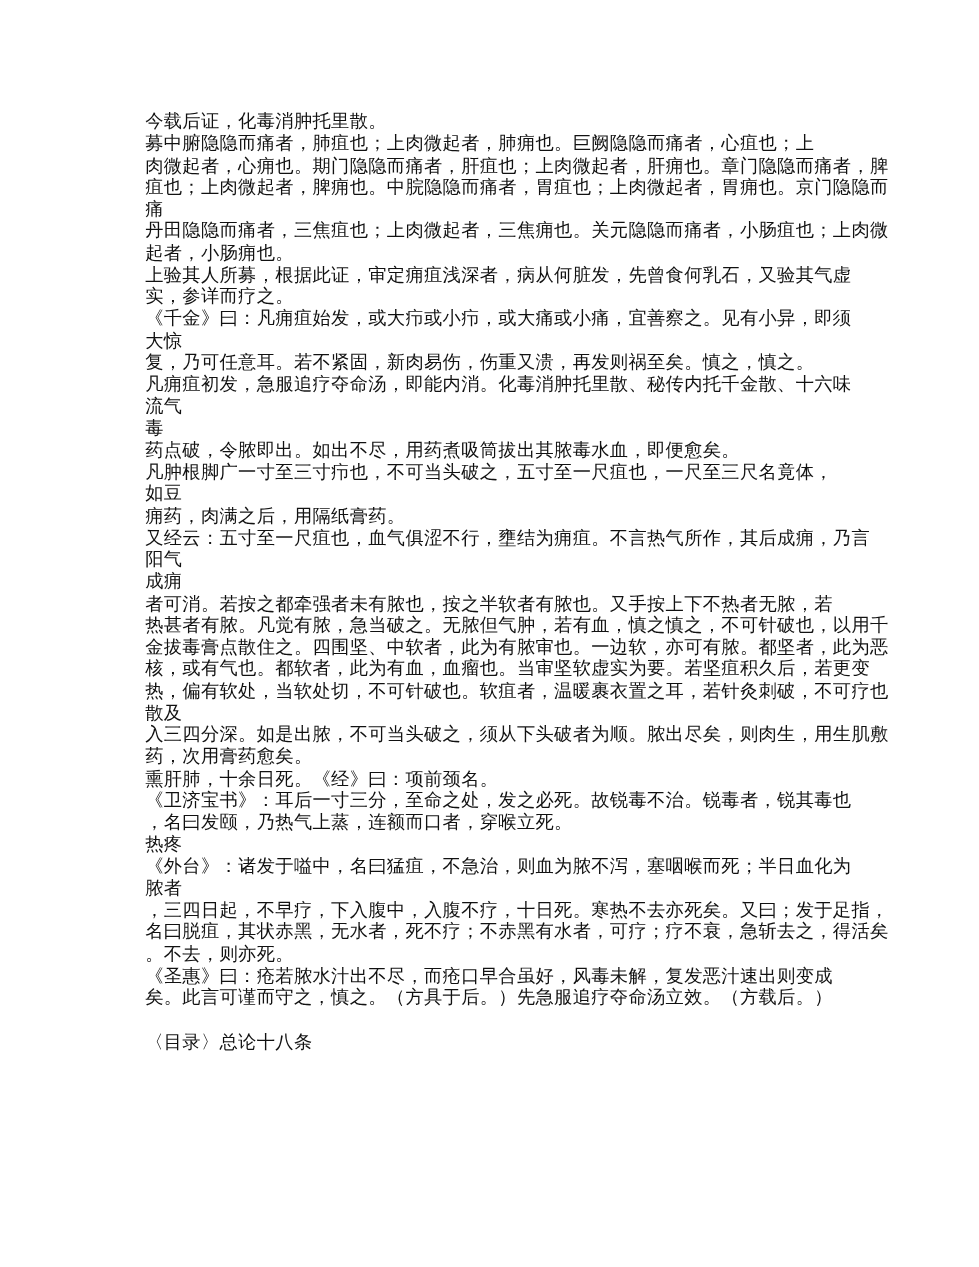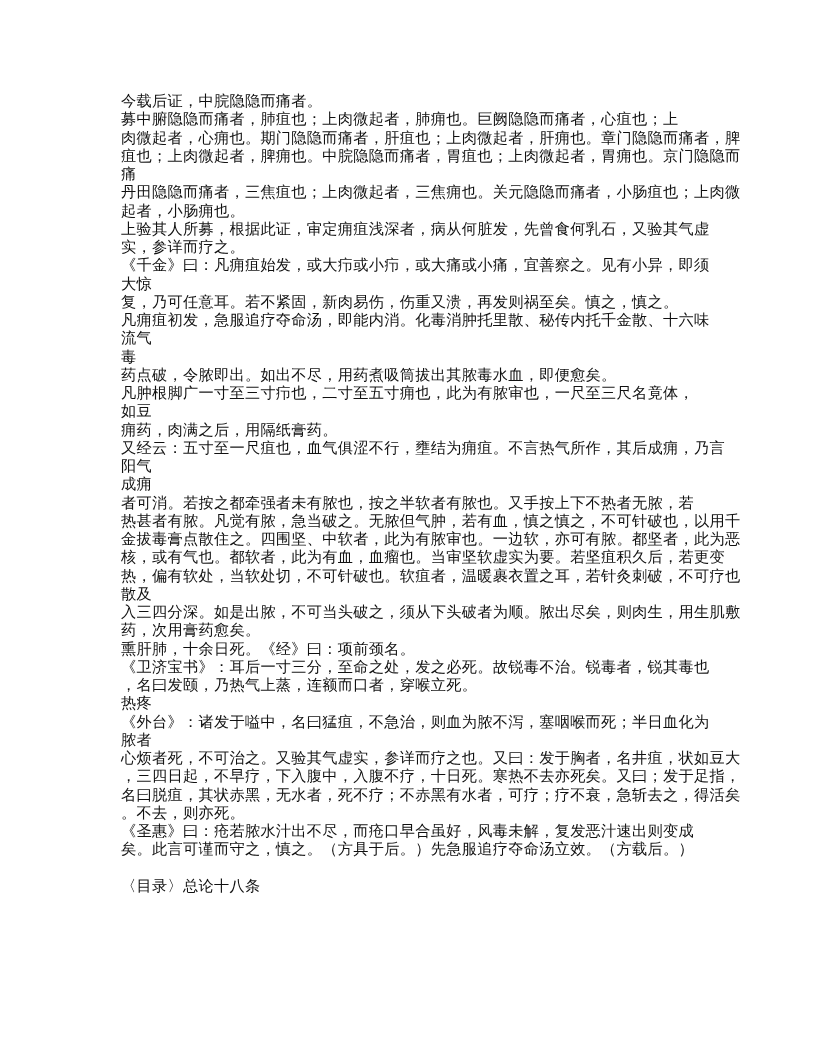--- a/index.html
+++ b/index.html
@@ -31,57 +31,56 @@
     }
     .gap {
       display: block;
       height: 18.26px;
     }
   </style>
 </head>
 <body>
 
 <div class="page">
-  <span class="line">今载后证，中脘隐隐而痛者。</span>
+  <span class="line">今载后证，化毒消肿托里散。</span>
   <span class="line">募中腑隐隐而痛者，肺疽也；上肉微起者，肺痈也。巨阙隐隐而痛者，心疽也；上</span>
   <span class="line">肉微起者，心痈也。期门隐隐而痛者，肝疽也；上肉微起者，肝痈也。章门隐隐而痛者，脾</span>
   <span class="line">疽也；上肉微起者，脾痈也。中脘隐隐而痛者，胃疽也；上肉微起者，胃痈也。京门隐隐而</span>
   <span class="line">痛</span>
   <span class="line">丹田隐隐而痛者，三焦疽也；上肉微起者，三焦痈也。关元隐隐而痛者，小肠疽也；上肉微</span>
   <span class="line">起者，小肠痈也。</span>
   <span class="line">上验其人所募，根据此证，审定痈疽浅深者，病从何脏发，先曾食何乳石，又验其气虚</span>
   <span class="line">实，参详而疗之。</span>
   <span class="line">《千金》曰：凡痈疽始发，或大疖或小疖，或大痛或小痛，宜善察之。见有小异，即须</span>
   <span class="line">大惊</span>
   <span class="line">复，乃可任意耳。若不紧固，新肉易伤，伤重又溃，再发则祸至矣。慎之，慎之。</span>
   <span class="line">凡痈疽初发，急服追疗夺命汤，即能内消。化毒消肿托里散、秘传内托千金散、十六味</span>
   <span class="line">流气</span>
   <span class="line">毒</span>
   <span class="line">药点破，令脓即出。如出不尽，用药煮吸筒拔出其脓毒水血，即便愈矣。</span>
-  <span class="line">凡肿根脚广一寸至三寸疖也，二寸至五寸痈也，此为有脓审也，一尺至三尺名竟体，</span>
+  <span class="line">凡肿根脚广一寸至三寸疖也，不可当头破之，五寸至一尺疽也，一尺至三尺名竟体，</span>
   <span class="line">如豆</span>
   <span class="line">痈药，肉满之后，用隔纸膏药。</span>
   <span class="line">又经云：五寸至一尺疽也，血气俱涩不行，壅结为痈疽。不言热气所作，其后成痈，乃言</span>
   <span class="line">阳气</span>
   <span class="line">成痈</span>
   <span class="line">者可消。若按之都牵强者未有脓也，按之半软者有脓也。又手按上下不热者无脓，若</span>
   <span class="line">热甚者有脓。凡觉有脓，急当破之。无脓但气肿，若有血，慎之慎之，不可针破也，以用千</span>
   <span class="line">金拔毒膏点散住之。四围坚、中软者，此为有脓审也。一边软，亦可有脓。都坚者，此为恶</span>
   <span class="line">核，或有气也。都软者，此为有血，血瘤也。当审坚软虚实为要。若坚疽积久后，若更变</span>
   <span class="line">热，偏有软处，当软处切，不可针破也。软疽者，温暖裹衣置之耳，若针灸刺破，不可疗也</span>
   <span class="line">散及</span>
   <span class="line">入三四分深。如是出脓，不可当头破之，须从下头破者为顺。脓出尽矣，则肉生，用生肌敷</span>
   <span class="line">药，次用膏药愈矣。</span>
   <span class="line">熏肝肺，十余日死。《经》曰：项前颈名。</span>
   <span class="line">《卫济宝书》：耳后一寸三分，至命之处，发之必死。故锐毒不治。锐毒者，锐其毒也</span>
   <span class="line">，名曰发颐，乃热气上蒸，连额而口者，穿喉立死。</span>
   <span class="line">热疼</span>
   <span class="line">《外台》：诸发于嗌中，名曰猛疽，不急治，则血为脓不泻，塞咽喉而死；半日血化为</span>
   <span class="line">脓者</span>
-  <span class="line">心烦者死，不可治之。又验其气虚实，参详而疗之也。又曰：发于胸者，名井疽，状如豆大</span>
   <span class="line">，三四日起，不早疗，下入腹中，入腹不疗，十日死。寒热不去亦死矣。又曰；发于足指，</span>
   <span class="line">名曰脱疽，其状赤黑，无水者，死不疗；不赤黑有水者，可疗；疗不衰，急斩去之，得活矣</span>
   <span class="line">。不去，则亦死。</span>
   <span class="line">《圣惠》曰：疮若脓水汁出不尽，而疮口早合虽好，风毒未解，复发恶汁速出则变成</span>
   <span class="line">矣。此言可谨而守之，慎之。（方具于后。）先急服追疗夺命汤立效。（方载后。）</span>
   <span class="gap"></span>
   <span class="line">〈目录〉总论十八条</span>
 </div>
 
 </body></html>

